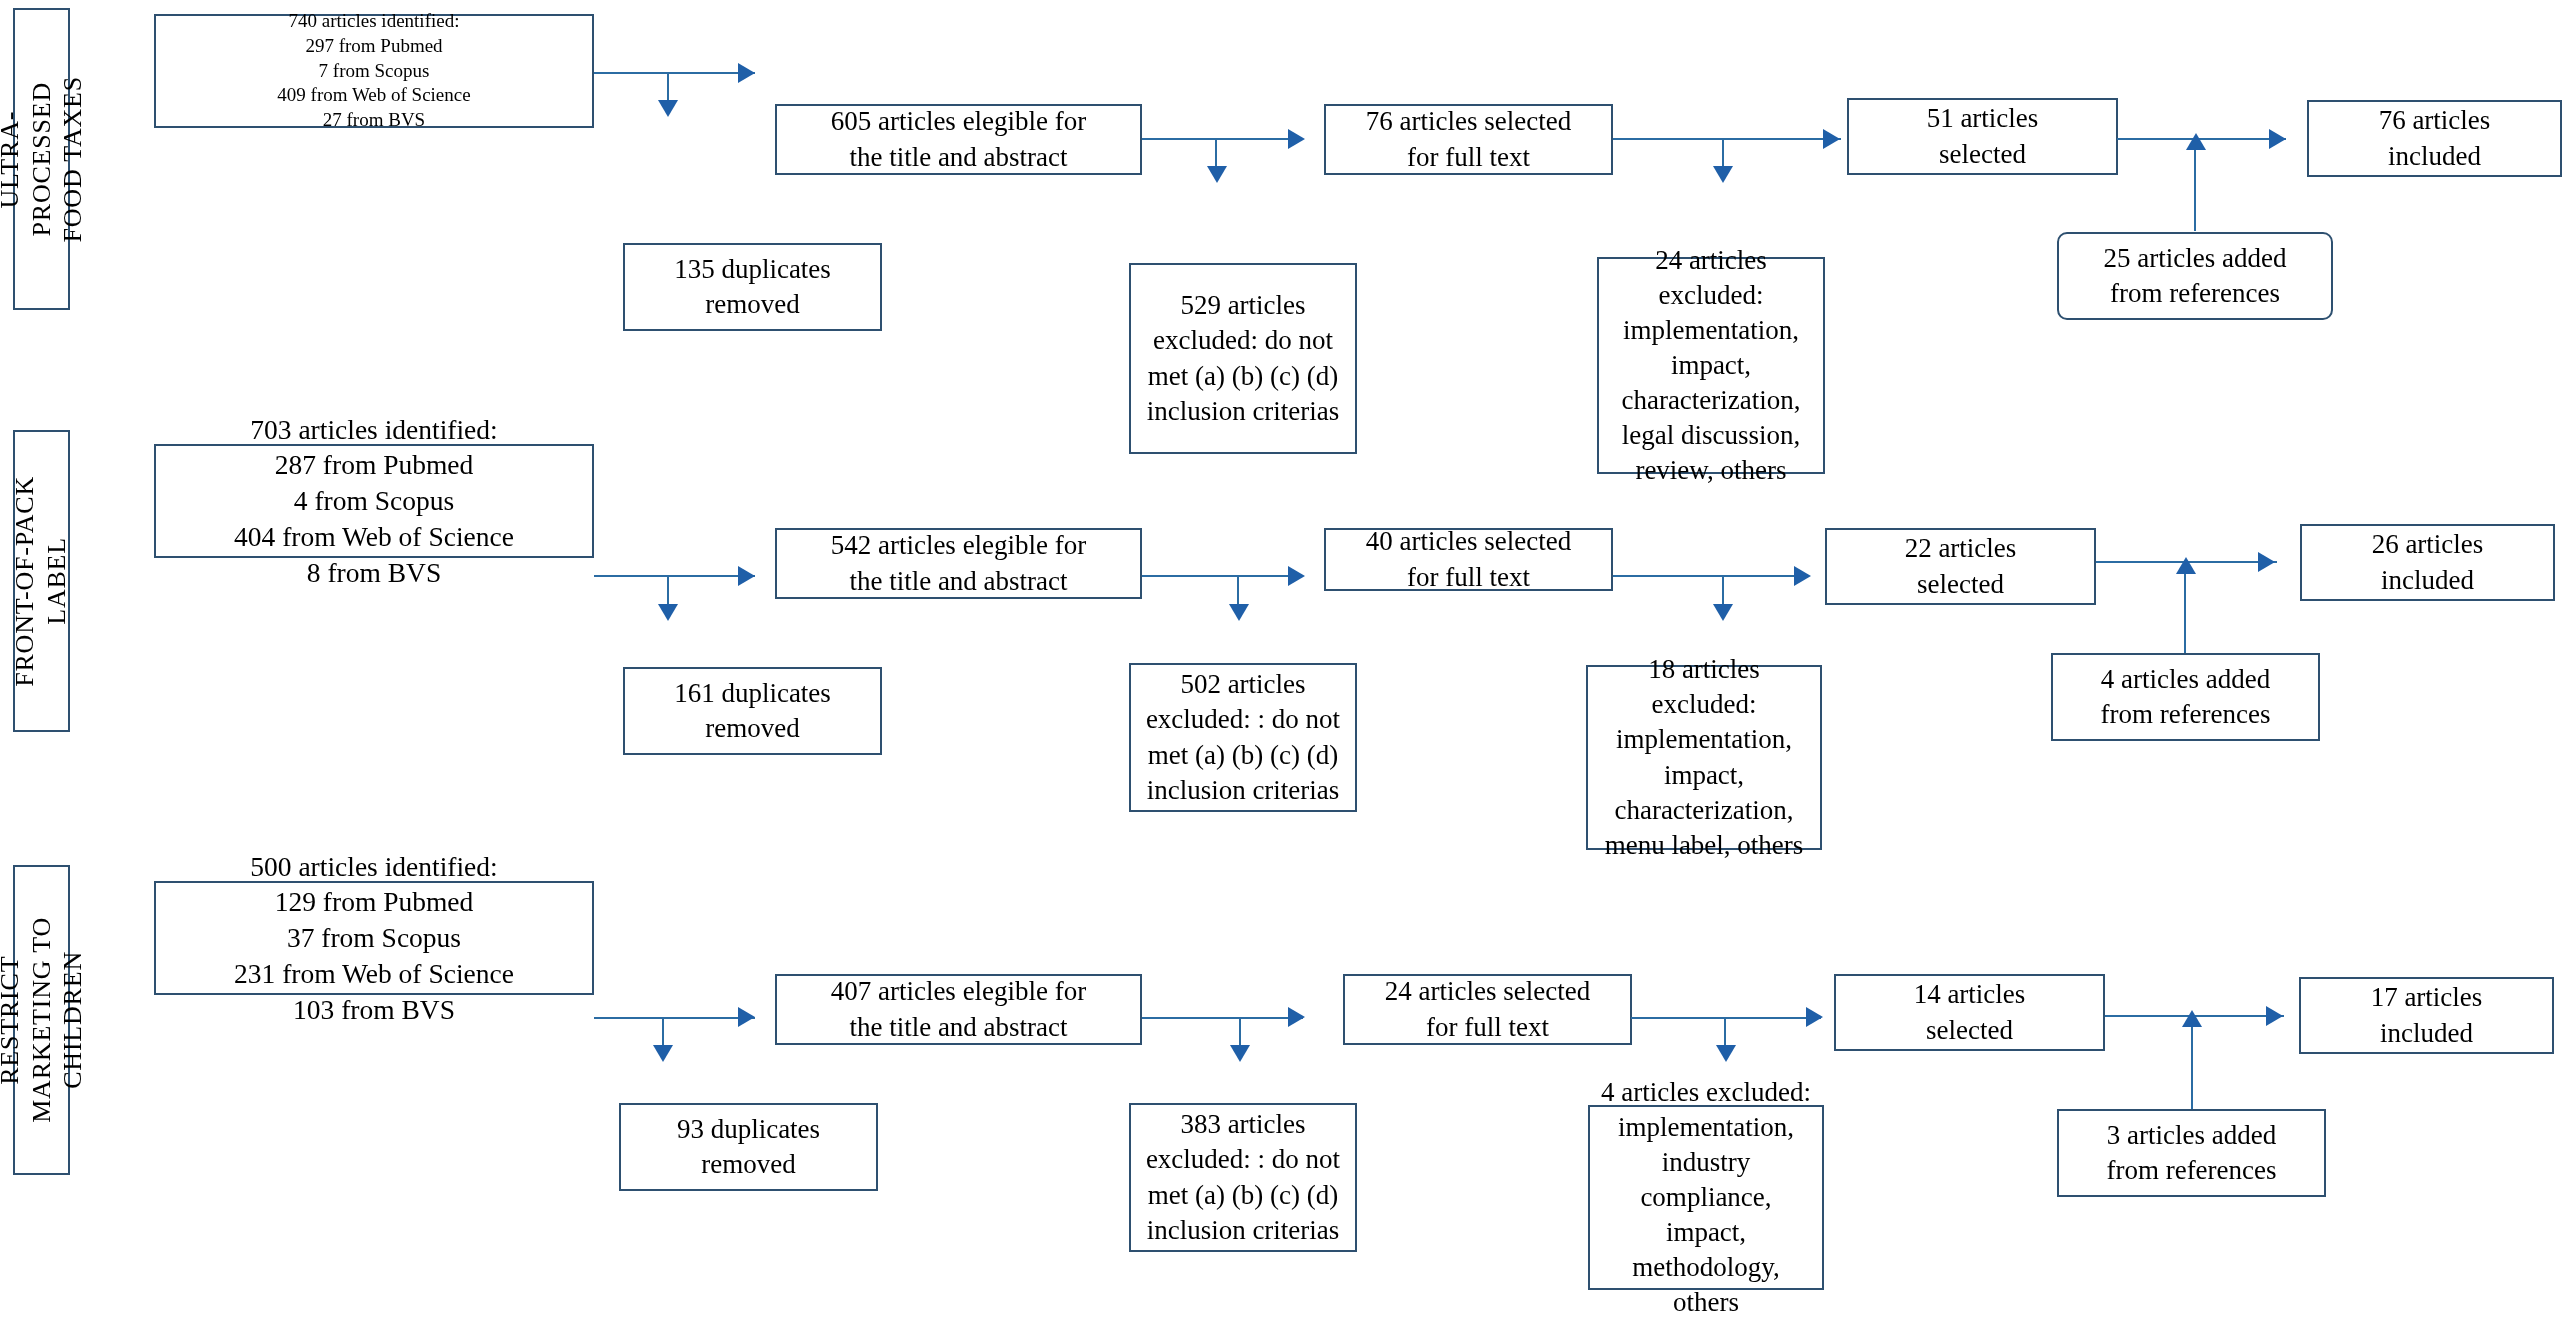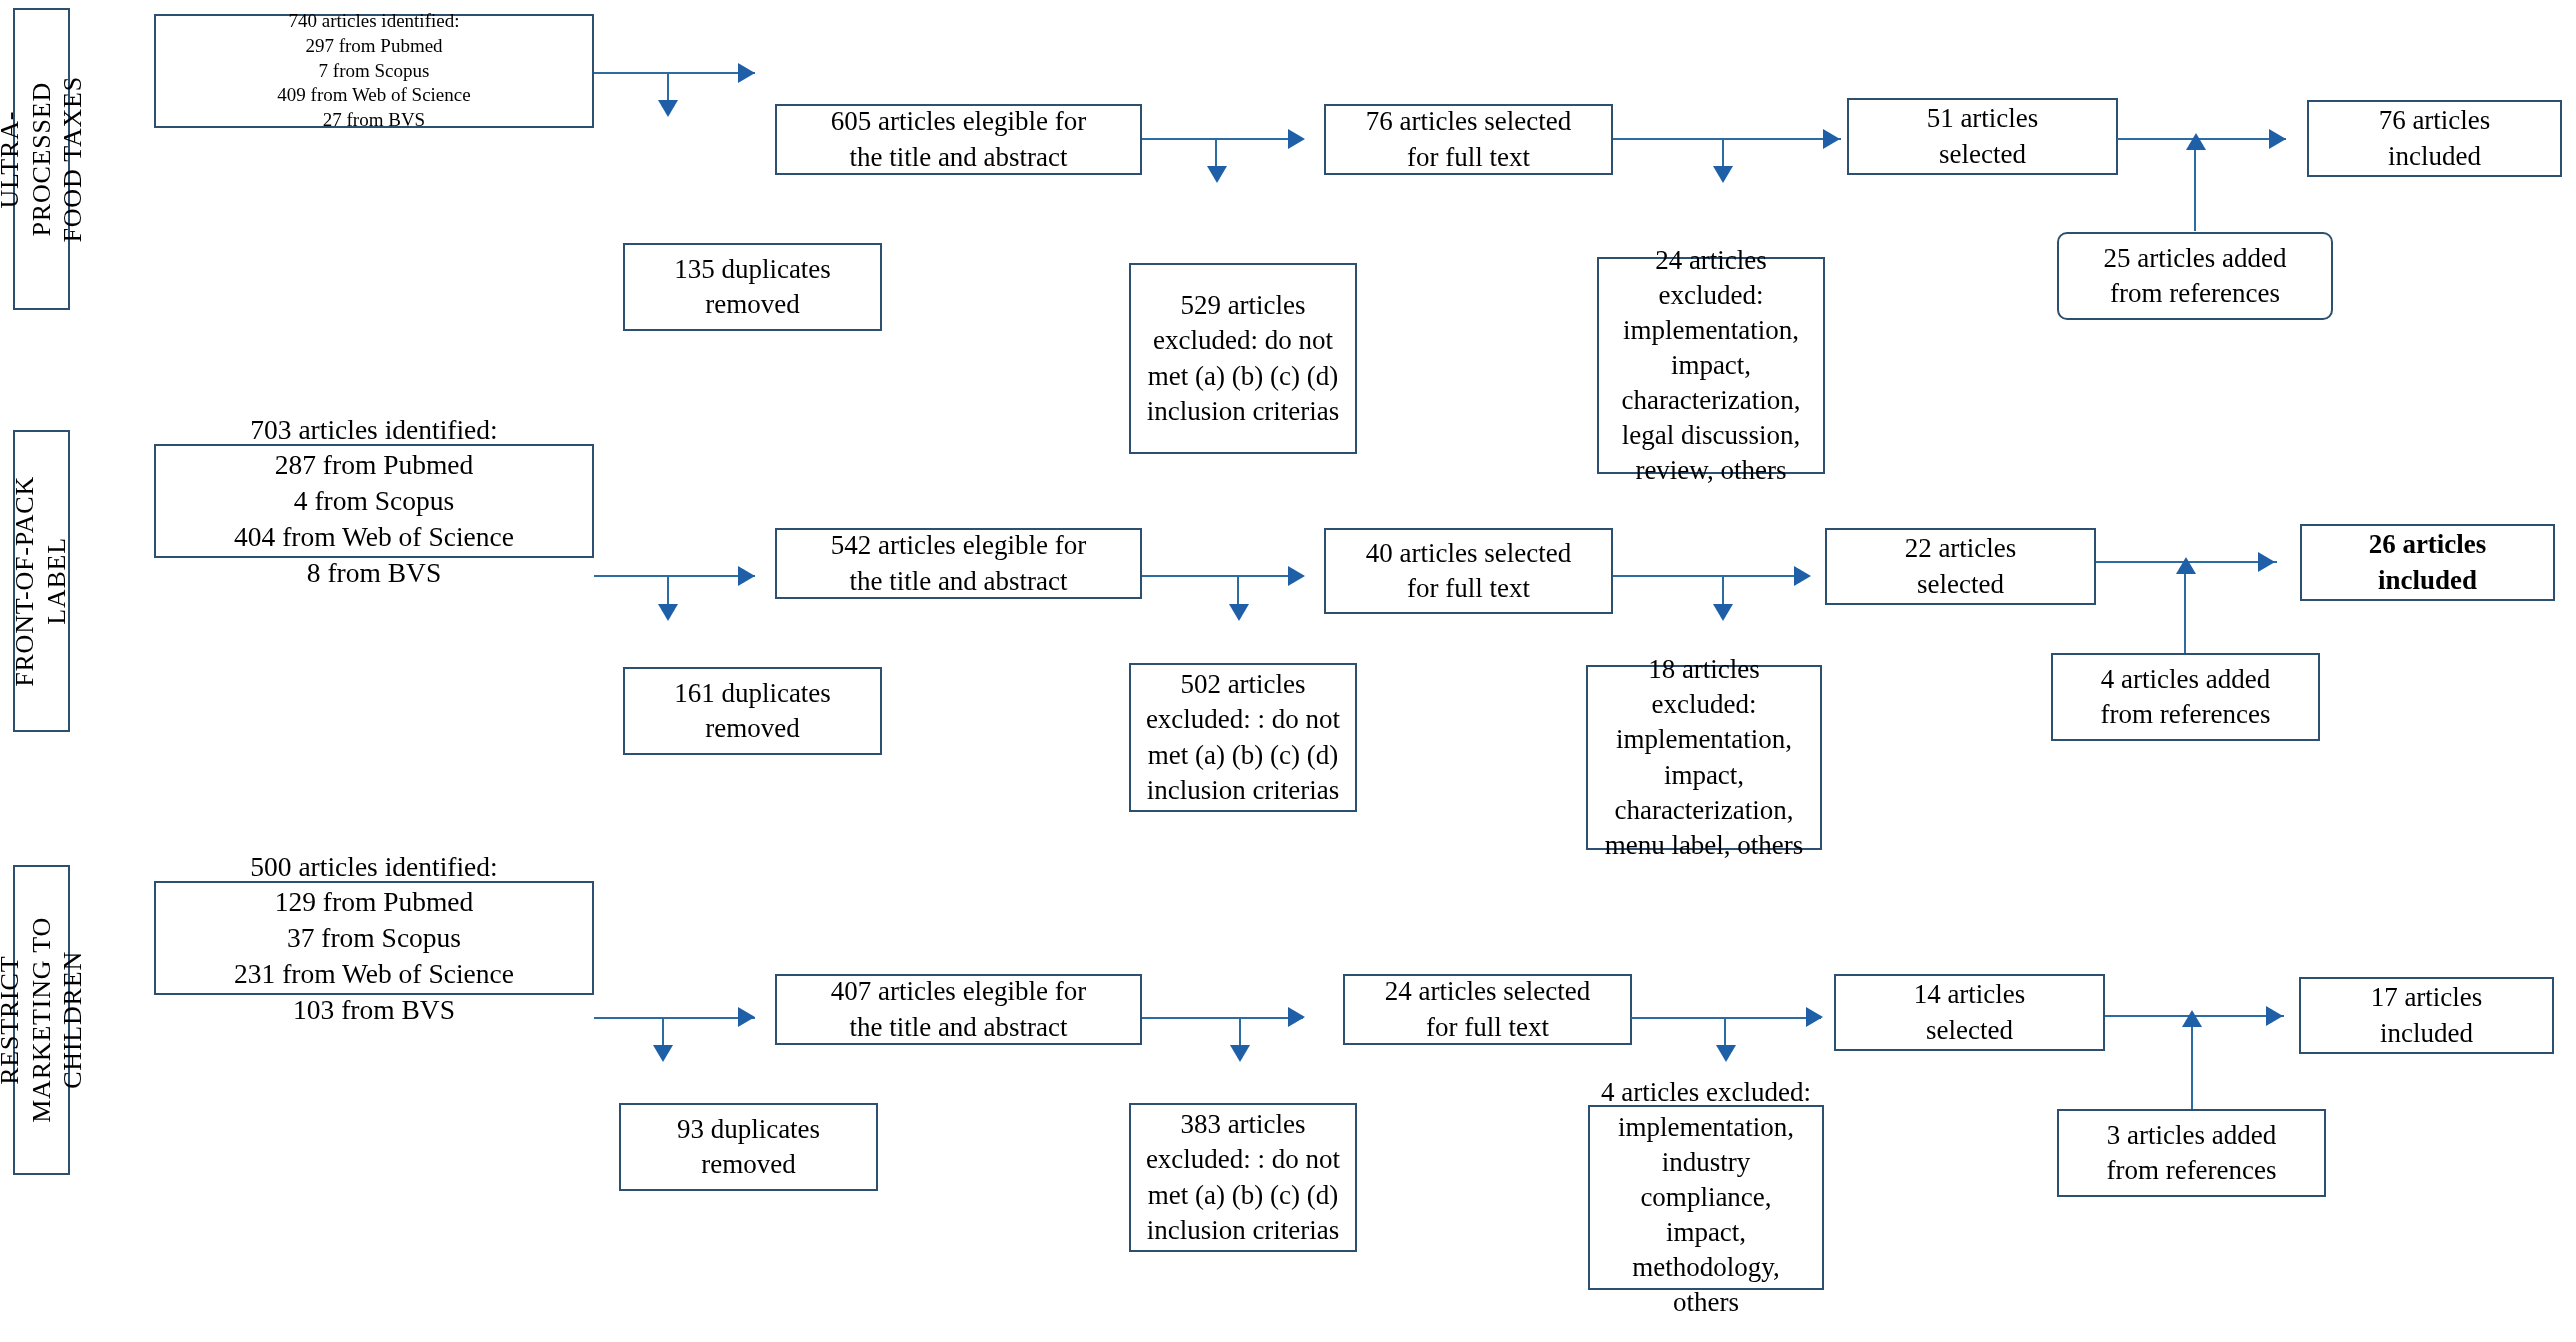--- a/index.html
+++ b/index.html
@@ -189,21 +189,21 @@
   <div class="box" style="left:623px; top:667px; width:259px; height:88px;">
     <span class="txt">161 duplicates
 removed</span>
   </div>
 
   <div class="hline" style="left:1142px; top:575px; width:161px;"></div>
   <div class="arrow-r" style="left:1288px; top:566px;"></div>
   <div class="vline" style="left:1237px; top:575px; height:41px;"></div>
   <div class="arrow-d" style="left:1229px; top:604px;"></div>
 
-  <div class="box" style="left:1324px; top:528px; width:289px; height:86px;">
+  <div class="box" style="left:1324px; top:528px; width:289px; height:63px;">
     <span class="txt">40 articles selected
 for full text</span>
   </div>
 
   <div class="box" style="left:1129px; top:663px; width:228px; height:149px;">
     <span class="txt">502 articles
 excluded: : do not
 met (a) (b) (c) (d)
 inclusion criterias</span>
   </div>
@@ -224,21 +224,21 @@
 impact,
 characterization,
 menu label, others</span>
   </div>
 
   <div class="hline" style="left:2096px; top:561px; width:181px;"></div>
   <div class="arrow-r" style="left:2258px; top:552px;"></div>
   <div class="vline" style="left:2184px; top:561px; height:93px;"></div>
   <div class="arrow-u" style="left:2176px; top:557px;"></div>
 
-  <div class="box" style="left:2300px; top:524px; width:255px; height:77px;font-weight:bold;">
+  <div class="box" style="left:2300px; top:524px; width:255px; height:77px;">
     <span class="txt">26 articles
 included</span>
   </div>
 
   <div class="box" style="left:2051px; top:653px; width:269px; height:88px;">
     <span class="txt">4 articles added
 from references</span>
   </div>
 
   <div class="stage-label" style="left:12.6px; top:865px; width:57px; height:310px;">

